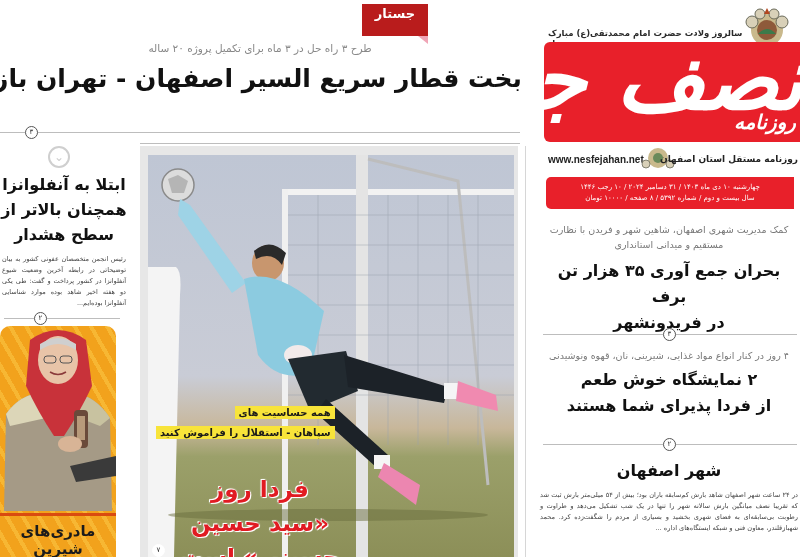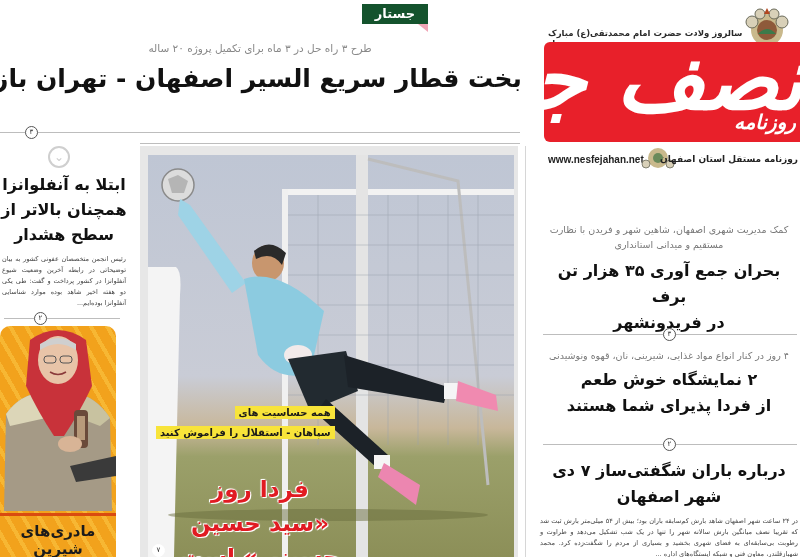--- a/index.html
+++ b/index.html
@@ -14,21 +14,21 @@
     .logo-box { position: absolute; left: 6px; top: 42px; width: 256px; height: 100px; background: #e8202a; border-radius: 6px 0 0 6px; overflow: hidden; }
     .logo-text { position: absolute; right: -4px; top: -14px; font-family: "DejaVu Serif", serif; font-size: 86px; font-weight: bold; color: #ffffff; letter-spacing: -4px; white-space: nowrap; font-style: italic; }
     .logo-sub { position: absolute; right: 4px; top: 68px; font-family: "DejaVu Serif", serif; font-size: 20px; font-style: italic; color: #ffffff; font-weight: bold; }
     .mid-row { position: absolute; left: 6px; top: 148px; width: 256px; height: 26px; }
     .site-url { position: absolute; left: 4px; top: 6px; direction: ltr; font-family: "Liberation Sans", sans-serif; font-size: 10px; font-weight: bold; color: #222; }
     .ornament2 { position: absolute; left: 94px; top: 0; width: 40px; height: 26px; }
     .subtitle { position: absolute; right: 2px; top: 6px; font-size: 9px; font-weight: bold; color: #222; }
     .date-box { position: absolute; left: 14px; top: 177px; width: 248px; height: 32px; background: #e8202a; border-radius: 5px 0 0 5px; color: #fff; font-size: 7px; text-align: center; padding-top: 5px; line-height: 11px; }
 
     
-    .kicker-tag { position: absolute; left: 362px; top: 4px; width: 66px; height: 20px; background: #14532d; color: #fff; font-weight: bold; font-size: 13px; text-align: center; line-height: 20px; }
+    .kicker-tag { position: absolute; left: 362px; top: 4px; width: 66px; height: 32px; background: #b91c1c; color: #fff; font-weight: bold; font-size: 13px; text-align: center; line-height: 20px; }
     .kicker-tag::after { content: ""; position: absolute; right: 0; bottom: -8px; border-left: 10px solid transparent; border-top: 8px solid #f0a5b6; }
     .top-subhead { position: absolute; left: 140px; top: 42px; width: 240px; text-align: center; font-size: 10.5px; color: #888; }
     .top-headline { position: absolute; left: 2px; top: 64px; width: 520px; text-align: center; font-size: 25px; font-weight: bold; color: #111; white-space: nowrap; letter-spacing: -0.5px; }
     .rule { position: absolute; height: 1px; background: #bdbdbd; }
     .page-ref { position: absolute; width: 13px; height: 13px; border: 1.5px solid #555; border-radius: 50%; background: #fff; font-size: 7px; text-align: center; line-height: 10px; color: #333; }
 
     
     .story { position: absolute; left: 540px; width: 258px; text-align: center; }
     .story .kick { font-size: 9.5px; color: #777; line-height: 15px; }
     .story .head { font-size: 16px; font-weight: bold; color: #111; line-height: 26px; }
@@ -72,20 +72,24 @@
   <div class="mid-row">
     <span class="site-url">www.nesfejahan.net</span>
     <svg class="ornament2" viewBox="0 0 40 26">
       <circle cx="20" cy="10" r="10" fill="#c9b98c"></circle>
       <circle cx="20" cy="10" r="5" fill="#6a8a5a"></circle>
       <circle cx="8" cy="16" r="4" fill="#d8d0b8" stroke="#6a6a5a" stroke-width="0.8"></circle>
       <circle cx="32" cy="16" r="4" fill="#d8d0b8" stroke="#6a6a5a" stroke-width="0.8"></circle>
     </svg>
     <span class="subtitle">روزنامه مستقل استان اصفهان</span>
   </div>
+  <div class="date-box" style="left:8px; top:177px;">
+    <div>چهارشنبه ۱۰ دی ماه ۱۴۰۳ / ۳۱ دسامبر ۲۰۲۴ / ۱۰ رجب ۱۴۴۶</div>
+    <div>سال بیست و دوم / شماره ۵۳۹۲ / ۸ صفحه / ۱۰۰۰۰ تومان</div>
+  </div>
 </div>
 
 <div class="kicker-tag">جستار</div>
 <div class="top-subhead">طرح ۳ راه حل در ۳ ماه برای تکمیل پروژه ۲۰ ساله</div>
 <div class="top-headline">بخت قطار سریع السیر اصفهان - تهران باز می شود؟</div>
 <div class="rule" style="left:0; top:132px; width:520px;"></div>
 <div class="page-ref" style="left:25px; top:126px;">۳</div>
 <div class="rule" style="left:140px; top:143px; width:380px;"></div>
 
 <div class="down-icon">⌄</div>
@@ -197,18 +201,17 @@
 
 <div class="story" style="top:348px;">
   <div class="kick">۴ روز در کنار انواع مواد غذایی، شیرینی، نان، قهوه ونوشیدنی</div>
   <div class="head" style="margin-top:4px;">۲ نمایشگاه خوش طعم</div>
   <div class="head">از فردا پذیرای شما هستند</div>
 </div>
 <div class="rule" style="left:543px; top:444px; width:254px;"></div>
 <div class="page-ref" style="left:663px; top:438px;">۲</div>
 
 <div class="story" style="top:458px;">
-  <div class="head">درباره باران شگفتی‌ساز ۷ دی</div>
   <div class="head">شهر اصفهان</div>
   <div class="body">در ۲۴ ساعت شهر اصفهان شاهد بارش کم‌سابقه باران بود؛ بیش از ۵۴ میلی‌متر بارش ثبت شد که تقریبا نصف میانگین بارش سالانه شهر را تنها در یک شب تشکیل می‌دهد و طراوت و رطوبت بی‌سابقه‌ای به فضای شهری بخشید و بسیاری از مردم را شگفت‌زده کرد. محمد شهبازقلندر، معاون فنی و شبکه ایستگاه‌های اداره ...</div>
 </div>
 
 <div class="rule" style="left:525px; top:146px; width:1px; height:411px; background:#d6d6d6;"></div>
 
 </body></html>

